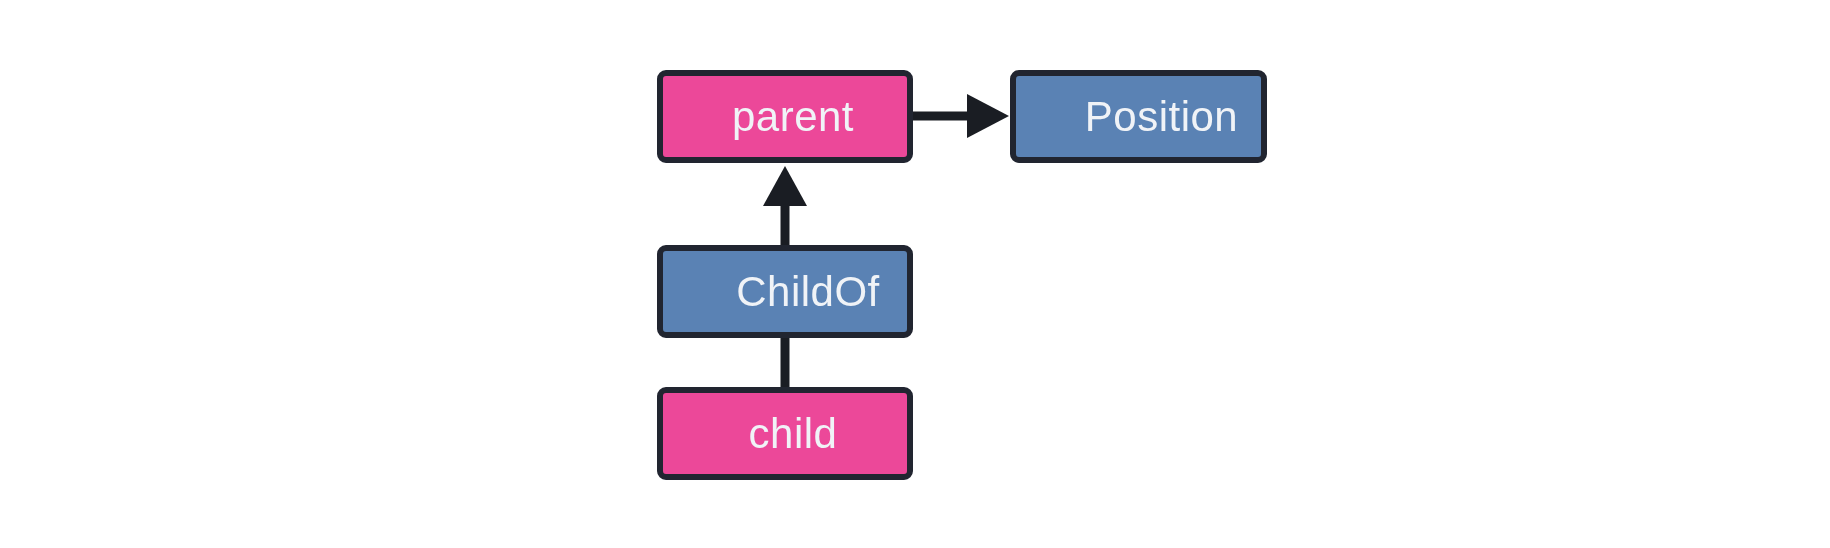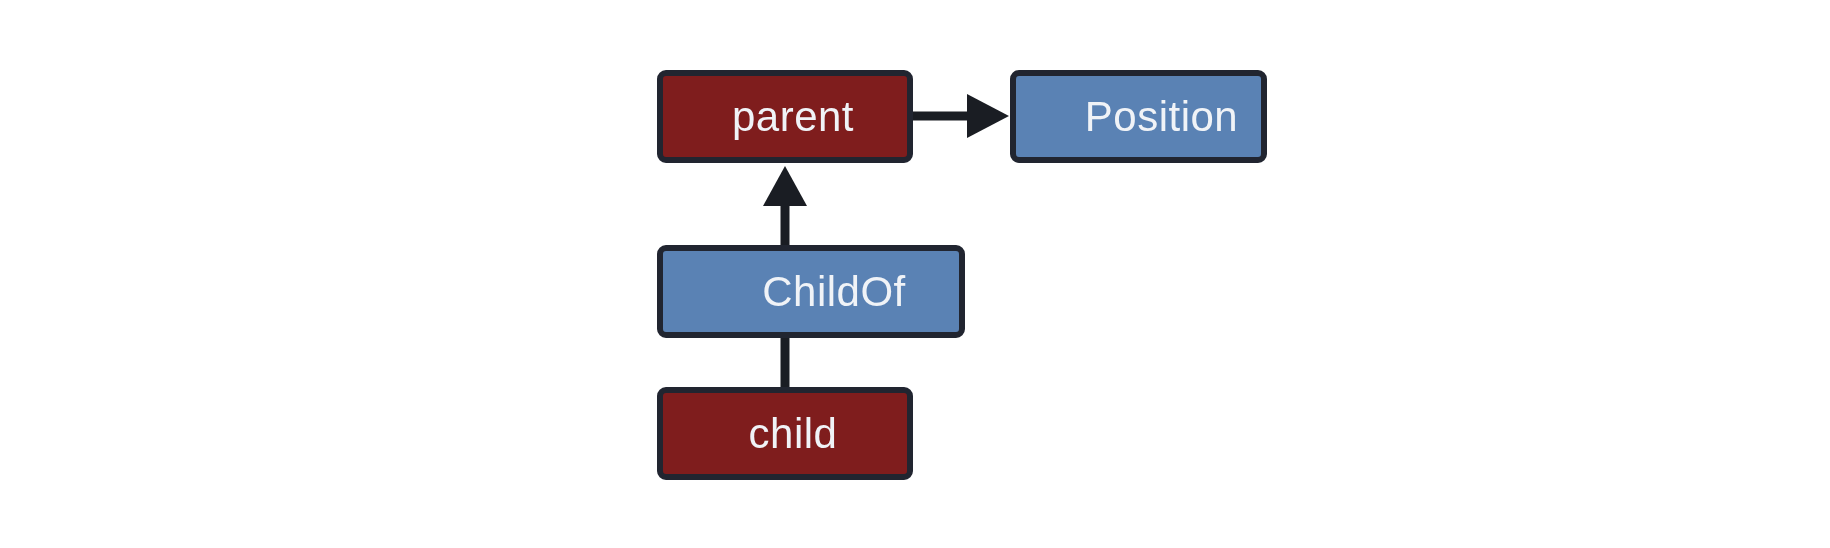--- a/index.html
+++ b/index.html
@@ -32,26 +32,26 @@
     align-items: center;
     justify-content: center;
   }
   .node .label {
     color: #f0f3f7;
     font-size: 42px;
     line-height: 1;
     letter-spacing: 0.5px;
     white-space: nowrap;
   }
-  .node.entity    { background: #7f1d1d; padding-left: 16px; }
+  .node.entity    { background: #ec4899; padding-left: 16px; }
   .node.component { background: #5a82b4; padding-left: 46px; }
 
   .node-parent   { left: 657px;  top: 70px;  width: 256px; height: 93px; }
   .node-position { left: 1010px; top: 70px;  width: 257px; height: 93px; }
-  .node-childof  { left: 657px;  top: 245px; width: 308px; height: 93px; }
+  .node-childof  { left: 657px;  top: 245px; width: 256px; height: 93px; }
   .node-child    { left: 657px;  top: 387px; width: 256px; height: 93px; }
 
   .edge-stroke {
     stroke: #1a1d23;
     stroke-width: 9;
     fill: none;
   }
   .edge-head {
     fill: #1a1d23;
     stroke: none;

